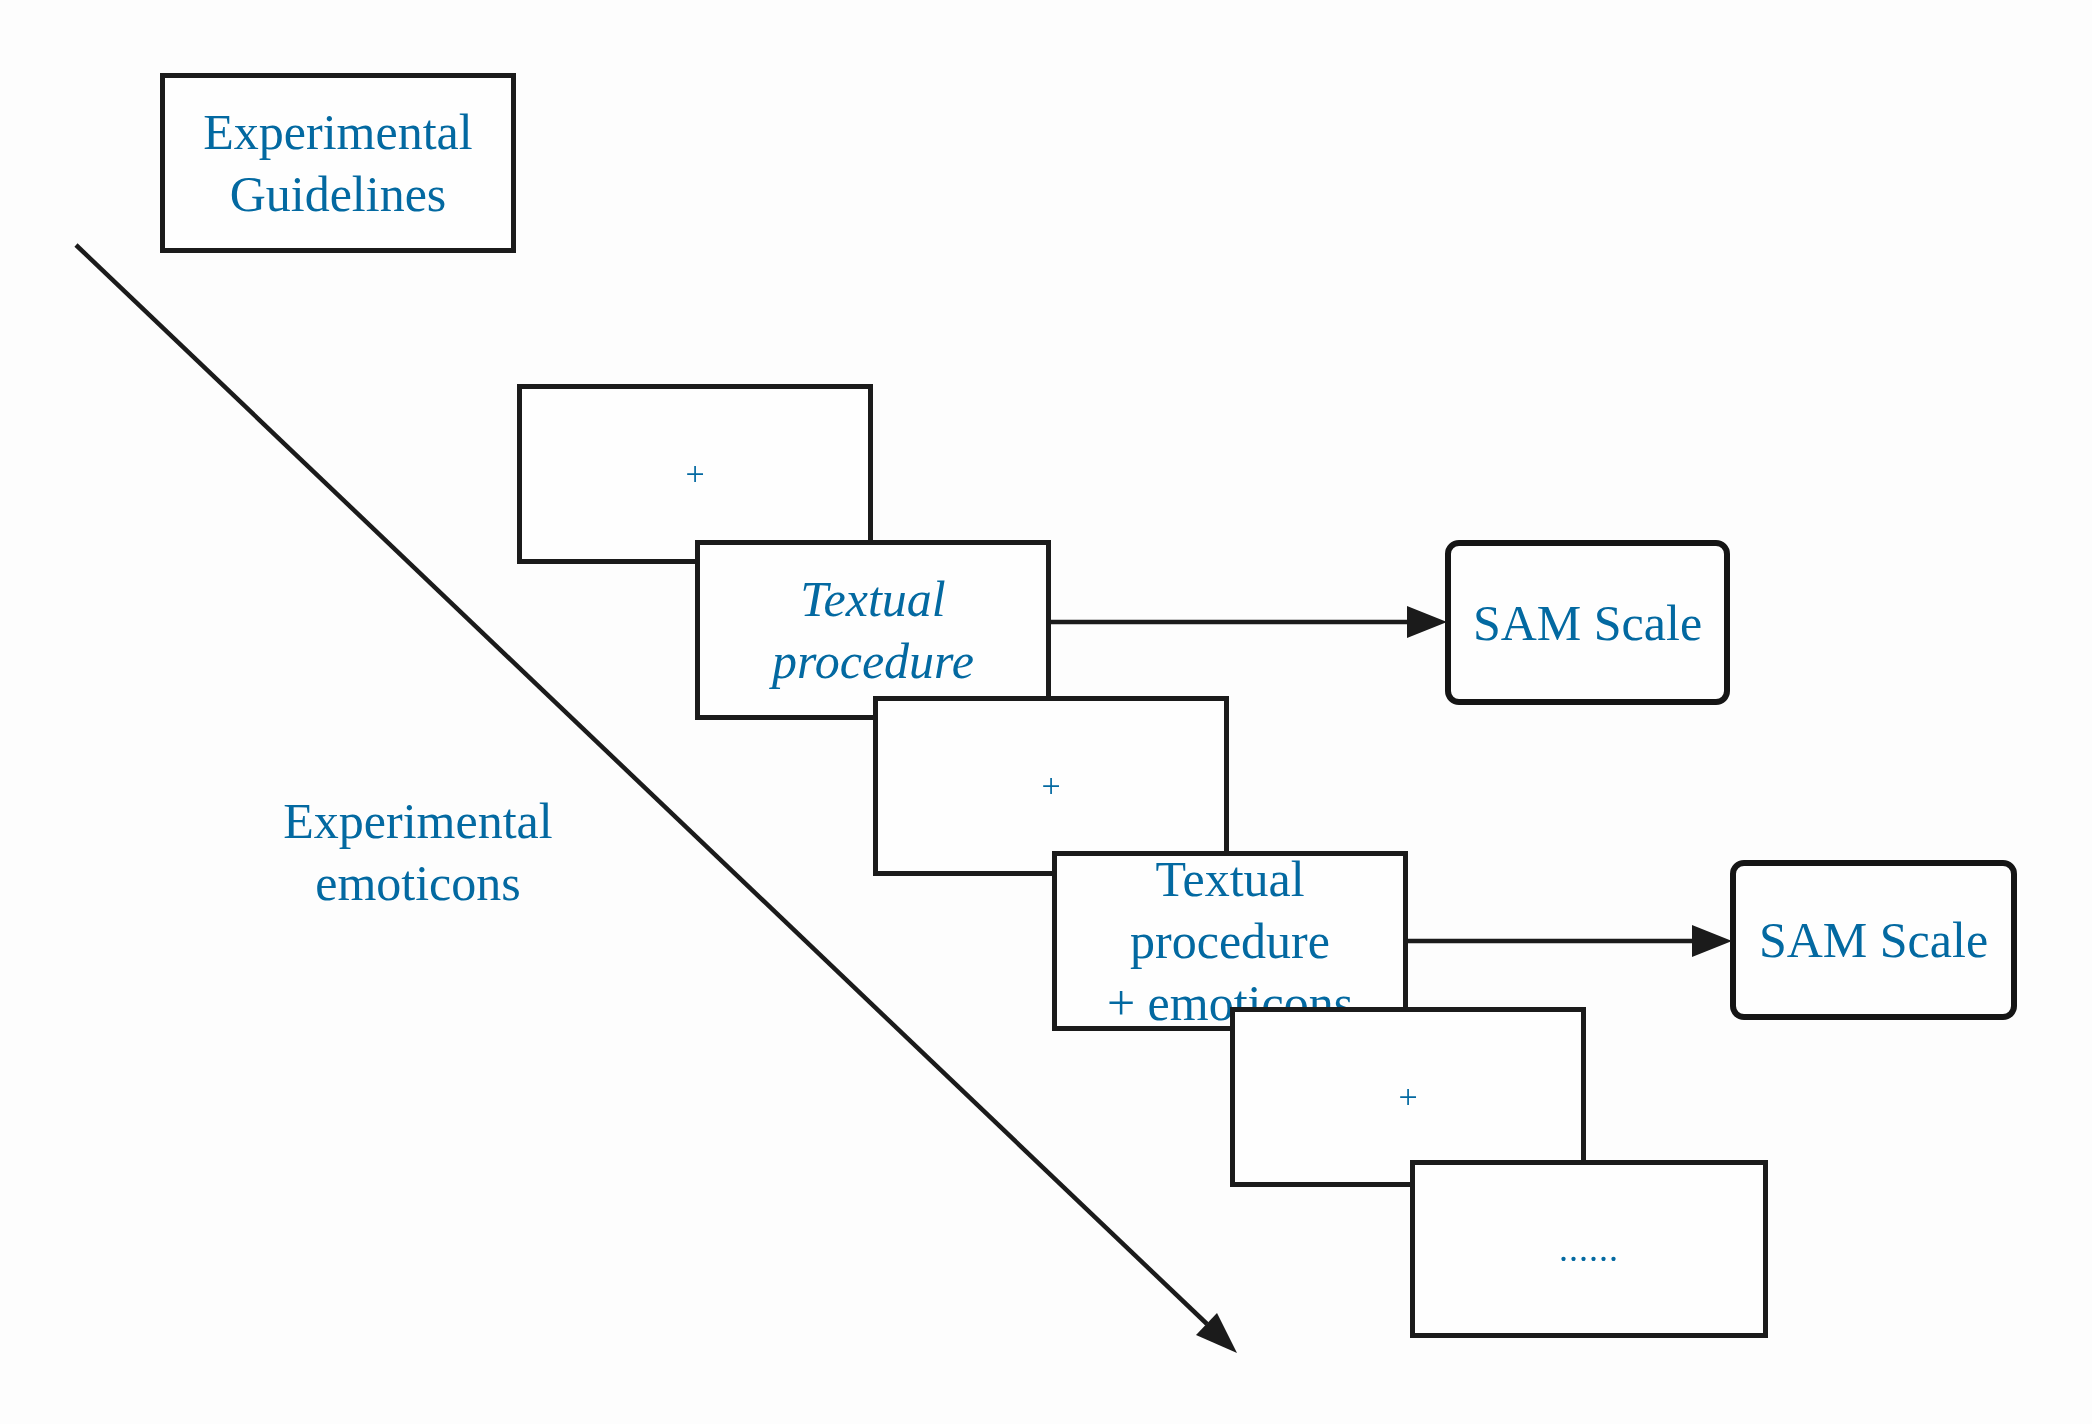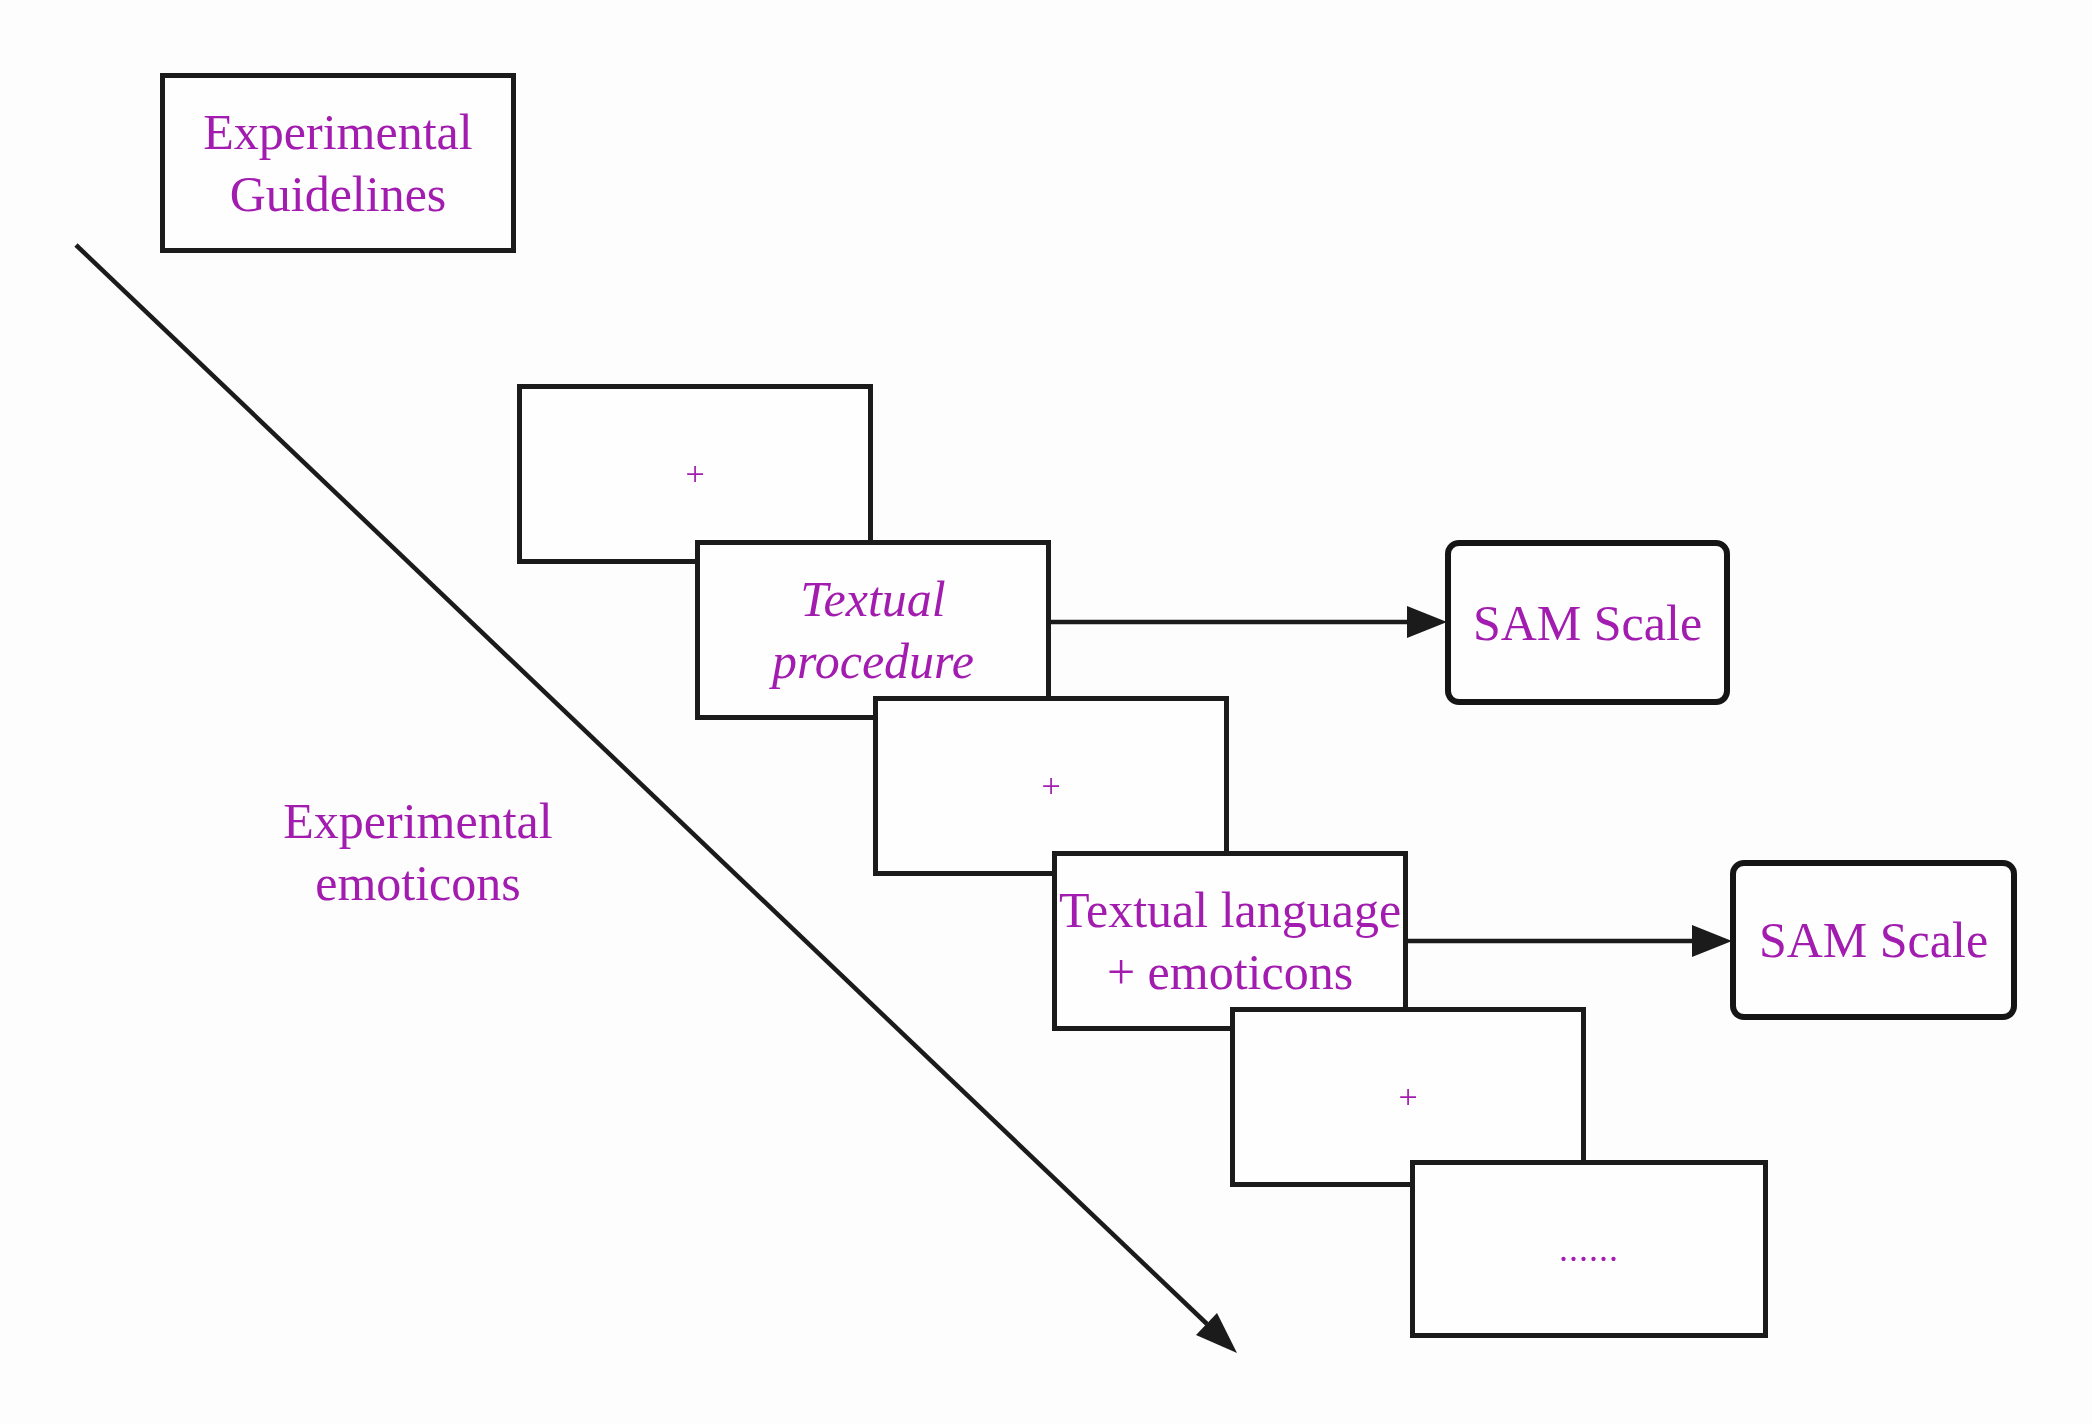--- a/index.html
+++ b/index.html
@@ -1,21 +1,21 @@
 <!DOCTYPE html>
 <html><head>
 <meta charset="utf-8">
 <style>
   html,body{margin:0;padding:0;background:#ffffff;}
   .canvas{
     position:relative;
     width:2092px;height:1424px;
     background:#fdfdfd;
     font-family:"Liberation Serif","DejaVu Serif",serif;
-    color:#a21caf;
+    color:#0369a1;
     overflow:hidden;
   }
   .screen{
     position:absolute;
     width:356px;height:180px;
     box-sizing:border-box;
     background:#fefefe;
     border:5px solid #1b1b1b;
     display:flex;flex-direction:column;
     align-items:center;justify-content:center;
@@ -77,21 +77,21 @@
   <div class="screen s4">
     <span>Textual</span>
     <span>procedure</span>
   </div>
 
   <div class="screen s5">
     <span class="plus-text">+</span>
   </div>
 
   <div class="screen s6">
-    <span>Textual language</span>
+    <span>Textual procedure</span>
     <span>+ emoticons</span>
   </div>
 
   <div class="screen s7">
     <span class="plus-text">+</span>
   </div>
 
   <div class="screen s8">
     <span class="dots-text">......</span>
   </div>

